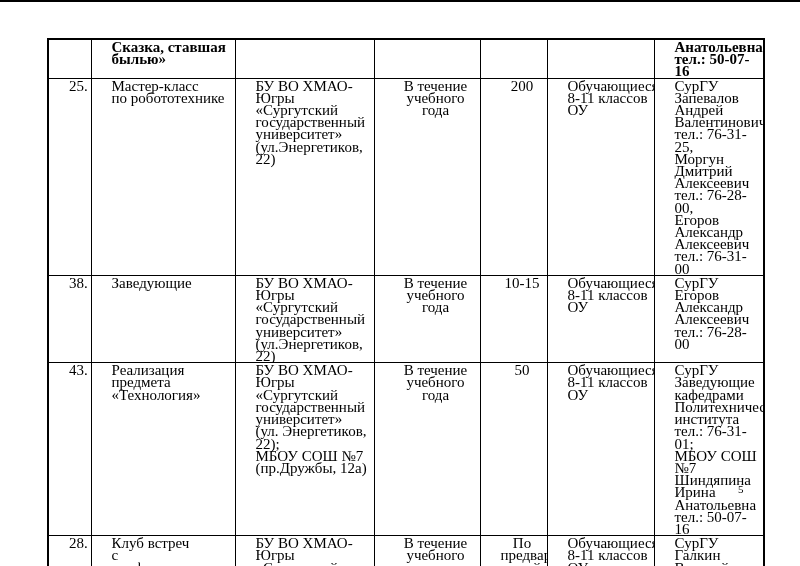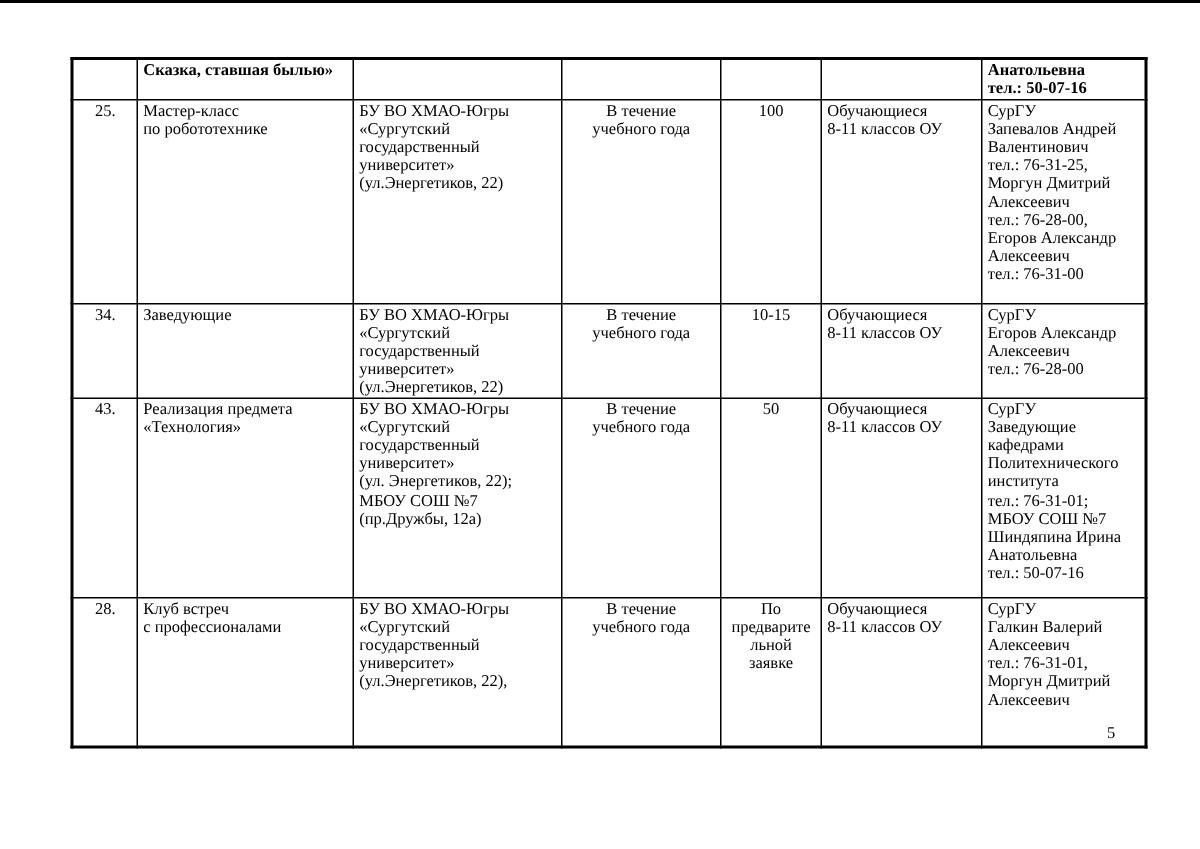--- a/index.html
+++ b/index.html
@@ -25,22 +25,22 @@
     position: absolute;
     left: 47px; top: 38px;
     width: 716px;
     border-collapse: collapse;
     table-layout: fixed;
     border: 2px solid #000;
   }
   table.doc td {
     border: 1px solid #000;
     vertical-align: top;
-    padding: 1px 3px 0 4px;
-    font-size: 11px;
+    padding: 1px 3px 0 20px;
+    font-size: 15px;
     line-height: 12.2px;
     white-space: pre-line;
     overflow: hidden;
   }
   td.center { text-align: center; padding-left: 2px; padding-right: 2px; }
   td.bold { font-weight: bold; }
   tr.h-carry { height: 27px; }
   tr.h-25 { height: 136px; }
   tr.h-26 { height: 60px; }
   tr.h-27 { height: 133px; }
@@ -85,37 +85,37 @@
       <td class="center">25.</td>
       <td>Мастер-класс
 по робототехнике</td>
       <td>БУ ВО ХМАО-Югры
 «Сургутский
 государственный
 университет»
 (ул.Энергетиков, 22)</td>
       <td class="center">В течение
 учебного года</td>
-      <td class="center">100</td>
+      <td class="center">200</td>
       <td>Обучающиеся
 8-11 классов ОУ</td>
       <td>СурГУ
 Запевалов Андрей
 Валентинович
 тел.: 76-31-25,
 Моргун Дмитрий
 Алексеевич
 тел.: 76-28-00,
 Егоров Александр
 Алексеевич
 тел.: 76-31-00</td>
     </tr>
 
     <tr class="h-26">
-      <td class="center">34.</td>
+      <td class="center">38.</td>
       <td>Заведующие</td>
       <td>БУ ВО ХМАО-Югры
 «Сургутский
 государственный
 университет»
 (ул.Энергетиков, 22)</td>
       <td class="center">В течение
 учебного года</td>
       <td class="center">10-15</td>
       <td>Обучающиеся

